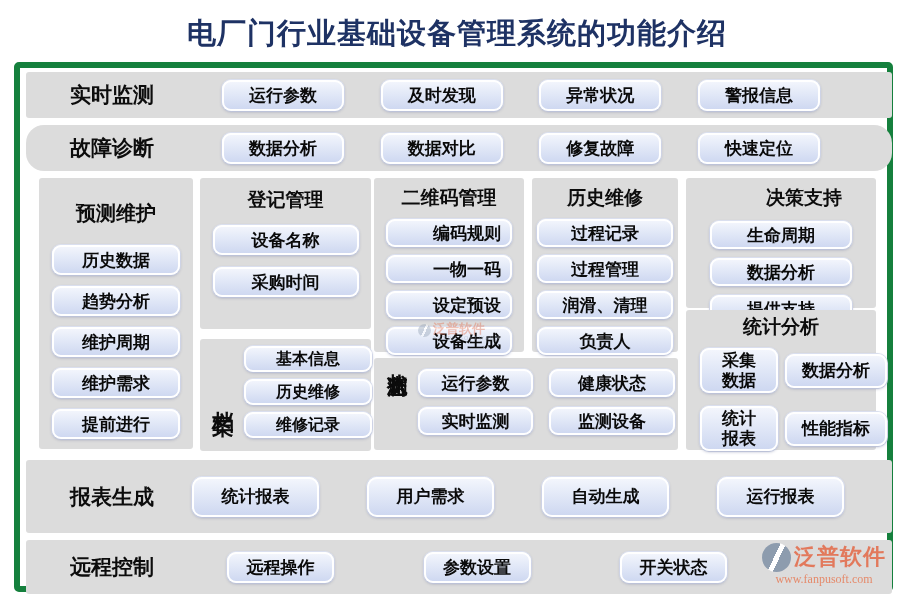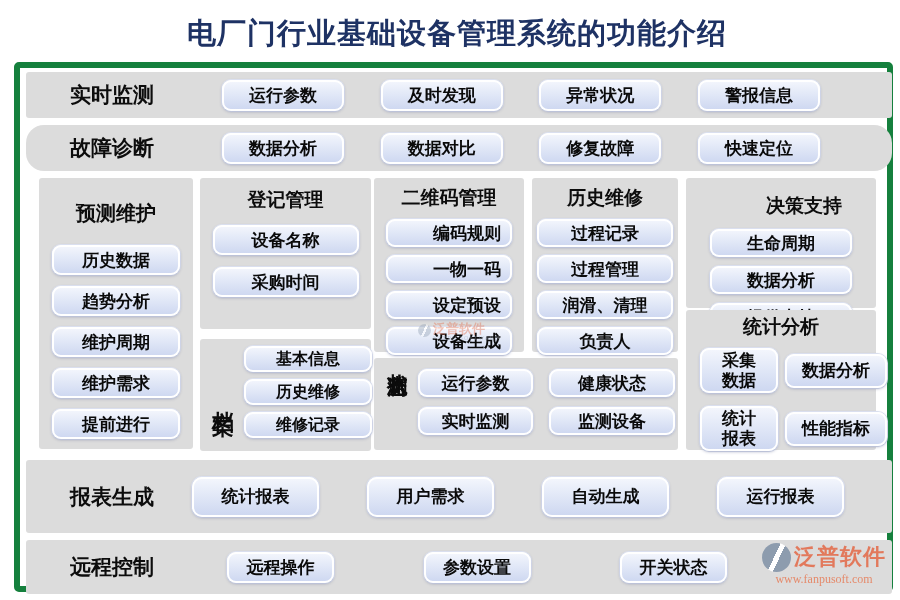--- a/index.html
+++ b/index.html
@@ -58,21 +58,21 @@
   .panel-register .btn   { width:146px; height:30px; }
 
   .panel-qrcode .panel-title   { margin-top:7px; }
   .panel-qrcode .stack   { margin-top:8px; gap:8px; }
   .panel-qrcode .btn     { width:126px; height:28px;padding-left:36px; }
 
   .panel-repair .panel-title   { margin-top:7px; }
   .panel-repair .stack   { margin-top:8px; gap:8px; }
   .panel-repair .btn     { width:136px; height:28px; }
 
-  .panel-decision .panel-title { margin-top:15px;padding-left:46px; }
+  .panel-decision .panel-title { margin-top:7px;padding-left:46px; }
   .panel-decision .stack { margin-top:10px; gap:9px; }
   .panel-decision .btn   { width:142px; height:28px; }
 
   .vlabel { writing-mode:vertical-rl; text-orientation:upright;
             font-weight:bold; font-size:21px; color:#0c0c0c; letter-spacing:2px; }
 
   .panel-archive { display:flex; }
   .panel-archive .vlabel { margin-left:8px; align-self:center; font-size:22px; }
   .panel-archive .stack  { margin-top:7px; margin-left:6px; gap:7px; }
   .panel-archive .btn    { width:128px; height:26px; font-size:16px; }

